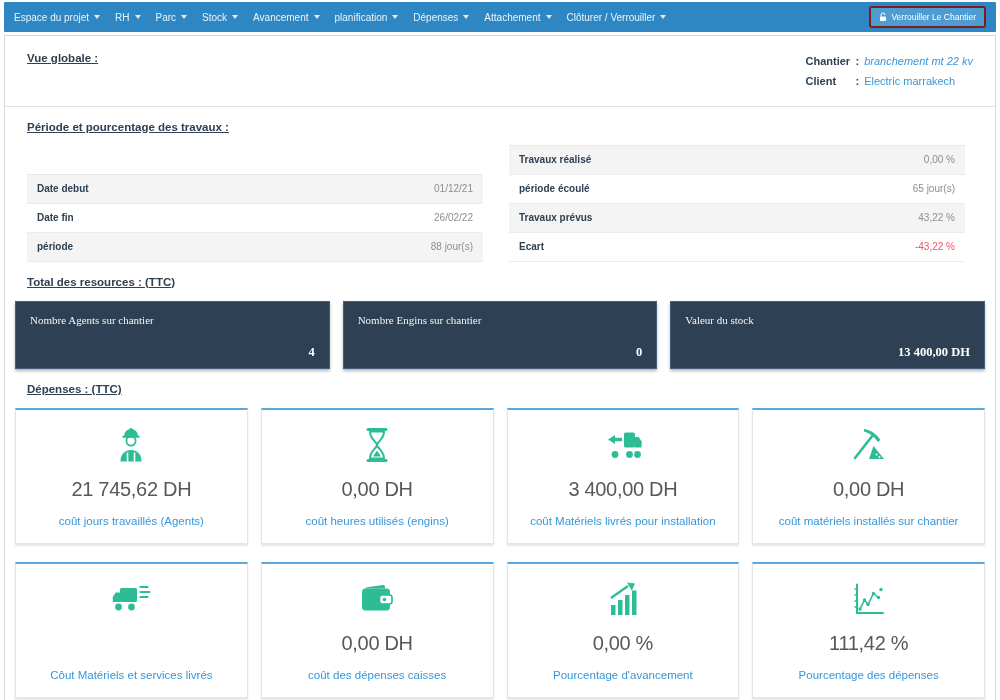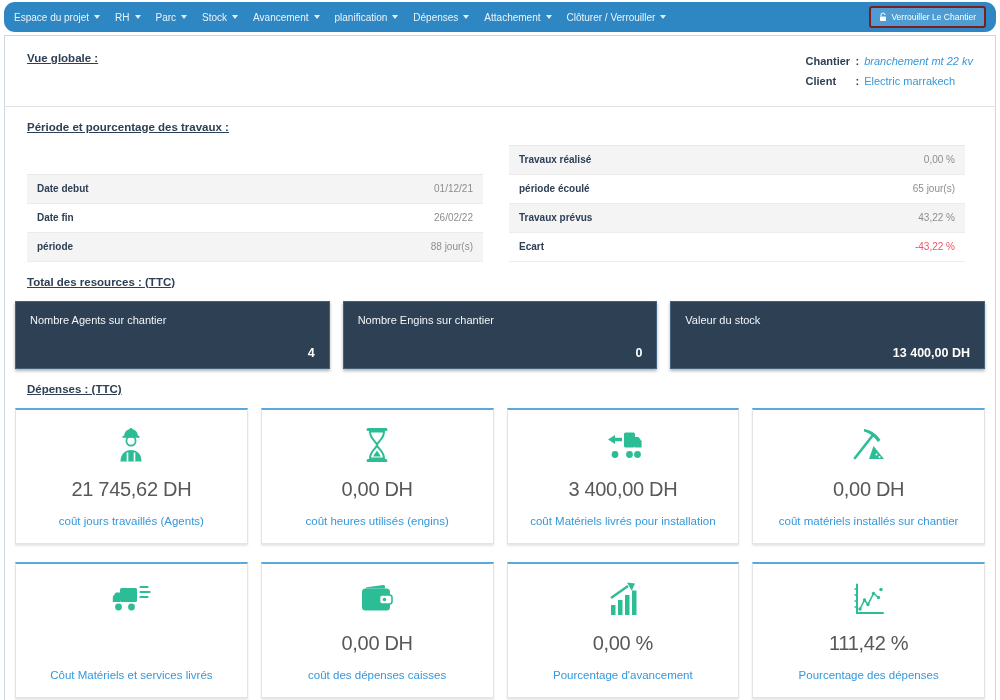--- a/index.html
+++ b/index.html
@@ -11,21 +11,21 @@
     color: #2e4053;
   }
 
   
   .navbar {
     background: #2e87c3;
     height: 30px;
     display: flex;
     align-items: center;
     padding: 0 10px;
-    border-radius: 11px;
+    border-radius: 1px;
   }
   .nav-item {
     color: #eaf4fb;
     font-size: 10px;
     margin-right: 15px;
     display: inline-flex;
     align-items: center;
     cursor: pointer;
     white-space: nowrap;
   }
@@ -106,20 +106,21 @@
   .trow .lbl { font-weight: bold; color: #2e4053; }
   .trow .val { color: #8b8e91; }
   .trow .val.negative { color: #ed5565; }
 
   
   .dark-cards {
     display: grid;
     grid-template-columns: repeat(3, 1fr);
     gap: 13px;
     margin: 13px 10px 12px 10px;
+    font-family: Liberation Serif, serif;
   }
   .dark-card {
     background: #2e4053;
     border: 1px solid #44617d;
     box-shadow: 0 2px 3px rgba(0,0,0,.3);
     height: 68px;
     padding: 12px 14px 8px 14px;
     color: #fff;
     display: flex;
     flex-direction: column;

